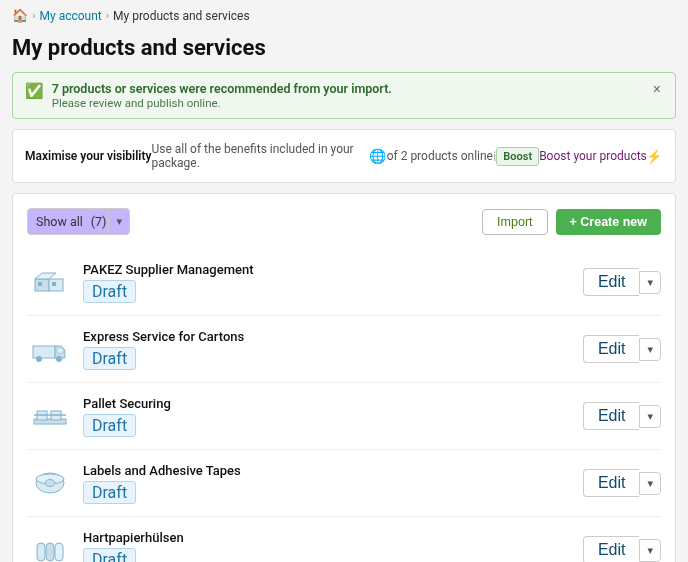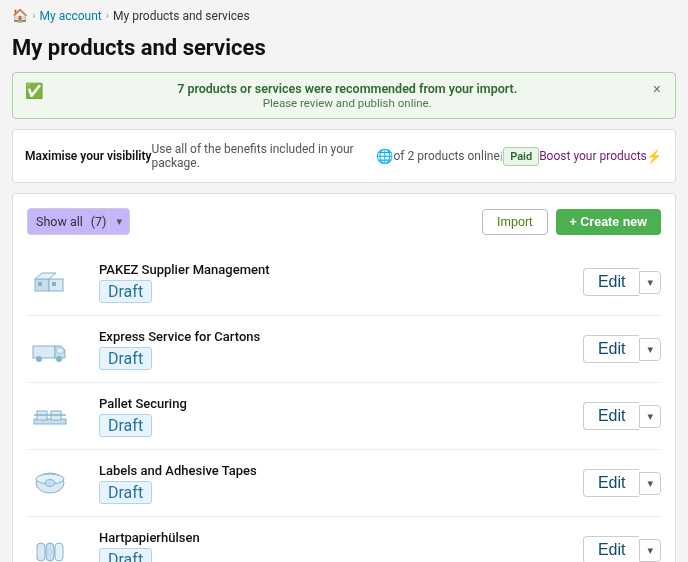--- a/index.html
+++ b/index.html
@@ -53,21 +53,21 @@
       position: relative;
     }
     .notification-banner .notif-icon {
       color: #4a9c4e;
       font-size: 15px;
       margin-top: 1px;
       flex-shrink: 0;
     }
     .notification-banner .notif-text {
       flex: 1;
-      text-align: center;
+      text-align: left;
     }
     .notification-banner .notif-title {
       font-size: 12.5px;
       font-weight: 600;
       color: #2d6a2f;
     }
     .notification-banner .notif-sub {
       font-size: 11.5px;
       color: #4a7a4c;
     }
@@ -210,21 +210,21 @@
       flex-shrink: 0;
       display: flex;
       align-items: center;
       justify-content: center;
     }
     .product-thumb svg {
       width: 42px;
       height: 42px;
       opacity: 0.75;
     }
-    .product-info { flex: 1; min-width: 0; margin-left: 16px; }
+    .product-info { flex: 1; min-width: 0; }
     .product-name {
       font-size: 13px;
       font-weight: 500;
       color: #111;
       margin-bottom: 3px;
       white-space: nowrap;
       overflow: hidden;
       text-overflow: ellipsis;
     }
     .product-status {
@@ -288,21 +288,21 @@
     </div>
     <button class="notification-close">×</button>
   </div>
 
   <div class="visibility-bar">
     <span class="visibility-label">Maximise your visibility</span>
     <span class="visibility-desc">Use all of the benefits included in your package.</span>
     <span class="online-icon">🌐</span>
     <span class="visibility-online">of 2 products online</span>
     <span style="color:#aaa;font-size:13px;">ℹ</span>
-    <span class="paid-badge">Paid</span>
+    <span class="paid-badge">Boost</span>
     <span class="boost-link">Boost your products</span>
     <span class="boost-icon">⚡</span>
   </div>
 
   <div class="content-box">
 
     <div class="toolbar-row">
       <div class="show-all-dropdown">
         <span class="show-all-label">Show all</span>
         <span class="show-all-count">(7)</span>

